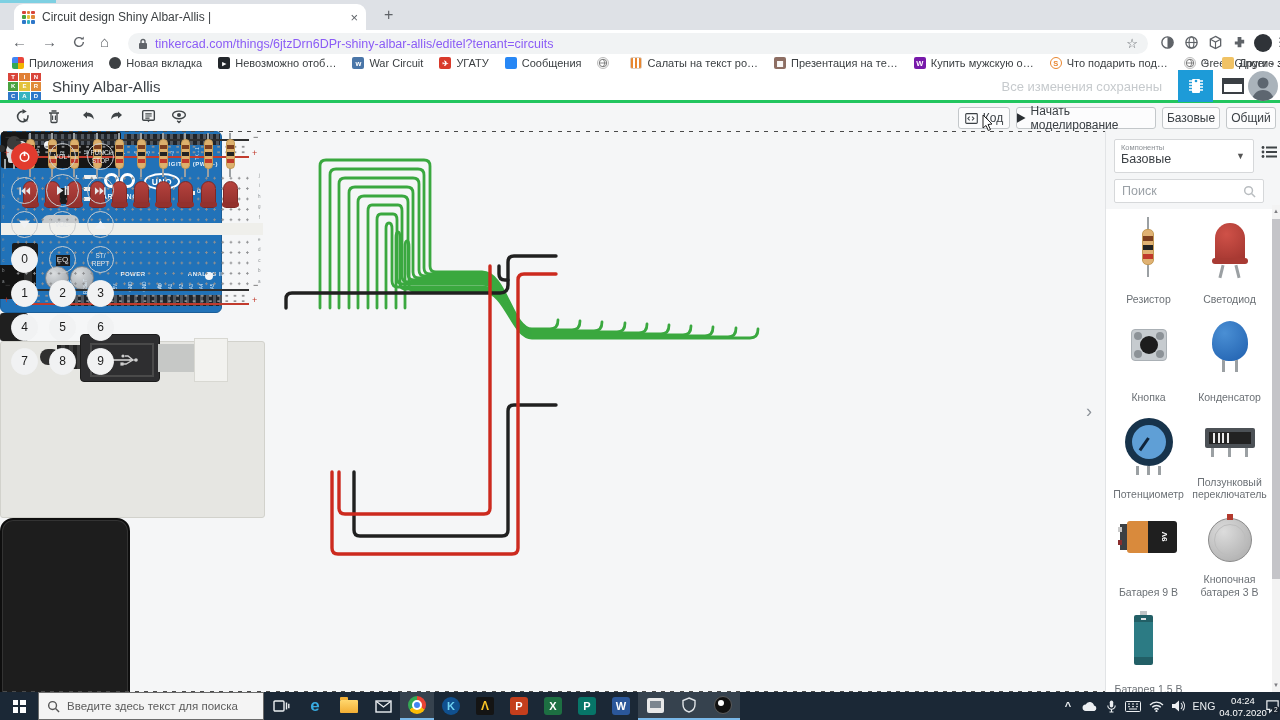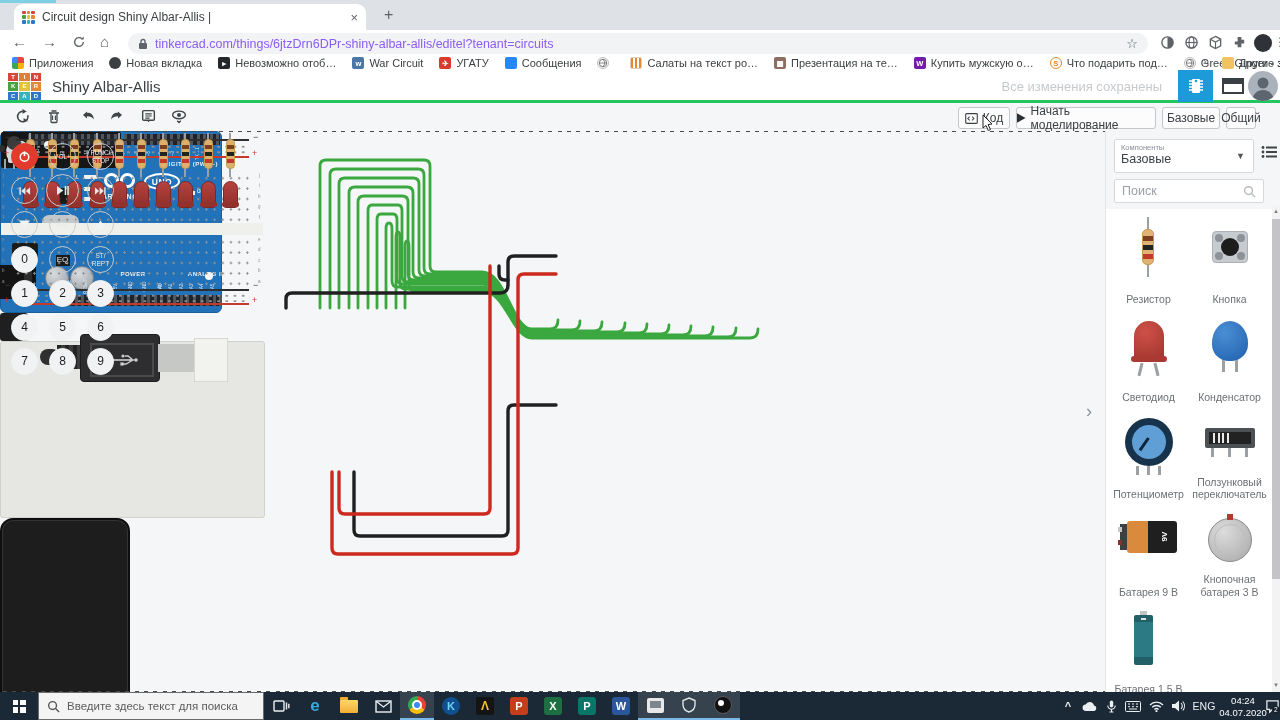--- a/index.html
+++ b/index.html
@@ -354,21 +354,21 @@
     </div>
     <div class="tbtn a" style="left:1016px;width:140px">
       <svg width="9" height="10" viewBox="0 0 9 10">
           <path d="M0 0l9 5-9 5z" fill="#2b2f33"></path>
         </svg>
       <span>Начать моделирование</span>
     </div>
     <div class="tbtn a" style="left:1162px;width:58px">
         <span>Базовые</span>
       </div>
-    <div class="tbtn a" style="left:1226px;width:30px">
+    <div class="tbtn a" style="left:1226px;width:50px">
         <span>Общий</span>
       </div>
     <svg class="a" style="left:981px;top:11px" width="14" height="18" viewBox="0 0 14 18">
       <path d="M2 1l9 9-4 .5 2.5 5-2.2 1L5 11.5 2 14z" fill="#fff" stroke="#222" stroke-width="1"></path>
       </svg>
   </div>
 
   <div id="canvas" class="a">
     <div id="fit-circle" class="a"></div>
 
@@ -649,37 +649,37 @@
     <div id="items" class="a">
       <div class="comp">
         <div class="cicon">
           <span class="a" style="left:39px;top:6px;width:2px;height:60px;background:#9ba0a3"></span>
           <span class="a" style="left:34px;top:18px;width:12px;height:36px;background:linear-gradient(#e0b273 0 6px,#7d3f1f 6px 11px,#e0b273 11px 15px,#222 15px 20px,#e0b273 20px 24px,#c0392b 24px 29px,#e0b273 29px);border:1px solid #c49a55;border-radius:5px;box-sizing:border-box"></span>
         </div>
         <div class="clabel">Резистор</div>
       </div>
       <div class="comp">
         <div class="cicon">
+          <span class="a" style="left:26px;top:12px;width:30px;height:40px;background:radial-gradient(circle at 38% 28%,#cf5148,#9c322c);border-radius:15px 15px 4px 4px"></span>
+          <span class="a" style="left:23px;top:47px;width:36px;height:6px;background:#a83a33;border-radius:3px"></span>
+          <span class="a" style="left:31px;top:54px;width:3px;height:13px;background:#9ba0a3;transform:rotate(14deg)"></span>
+          <span class="a" style="left:47px;top:54px;width:3px;height:13px;background:#9ba0a3;transform:rotate(-14deg)"></span>
+        </div>
+        <div class="clabel">Светодиод</div>
+      </div>
+      <div class="comp">
+        <div class="cicon">
           <span class="a" style="left:23px;top:20px;width:36px;height:32px;background:#c6cbcf;border-radius:4px;border:1px solid #aab0b5;box-sizing:border-box"></span>
           <span class="a" style="left:26px;top:23px;width:8px;height:8px;border-radius:50%;background:#8c9297"></span>
           <span class="a" style="left:48px;top:23px;width:8px;height:8px;border-radius:50%;background:#8c9297"></span>
           <span class="a" style="left:26px;top:41px;width:8px;height:8px;border-radius:50%;background:#8c9297"></span>
           <span class="a" style="left:48px;top:41px;width:8px;height:8px;border-radius:50%;background:#8c9297"></span>
           <span class="a" style="left:32px;top:27px;width:18px;height:18px;border-radius:50%;background:#1d1d1d"></span>
         </div>
         <div class="clabel">Кнопка</div>
-      </div>
-      <div class="comp">
-        <div class="cicon">
-          <span class="a" style="left:26px;top:12px;width:30px;height:40px;background:radial-gradient(circle at 38% 28%,#cf5148,#9c322c);border-radius:15px 15px 4px 4px"></span>
-          <span class="a" style="left:23px;top:47px;width:36px;height:6px;background:#a83a33;border-radius:3px"></span>
-          <span class="a" style="left:31px;top:54px;width:3px;height:13px;background:#9ba0a3;transform:rotate(14deg)"></span>
-          <span class="a" style="left:47px;top:54px;width:3px;height:13px;background:#9ba0a3;transform:rotate(-14deg)"></span>
-        </div>
-        <div class="clabel">Светодиод</div>
       </div>
       <div class="comp">
         <div class="cicon">
           <span class="a" style="left:23px;top:12px;width:36px;height:40px;background:radial-gradient(circle at 35% 30%,#4a8fd4,#1f5fae);border-radius:50% 50% 46% 46% / 55% 55% 42% 42%"></span>
           <span class="a" style="left:33px;top:51px;width:3px;height:12px;background:#9ba0a3"></span>
           <span class="a" style="left:46px;top:51px;width:3px;height:12px;background:#9ba0a3"></span>
         </div>
         <div class="clabel">Конденсатор</div>
       </div>
       <div class="comp">

